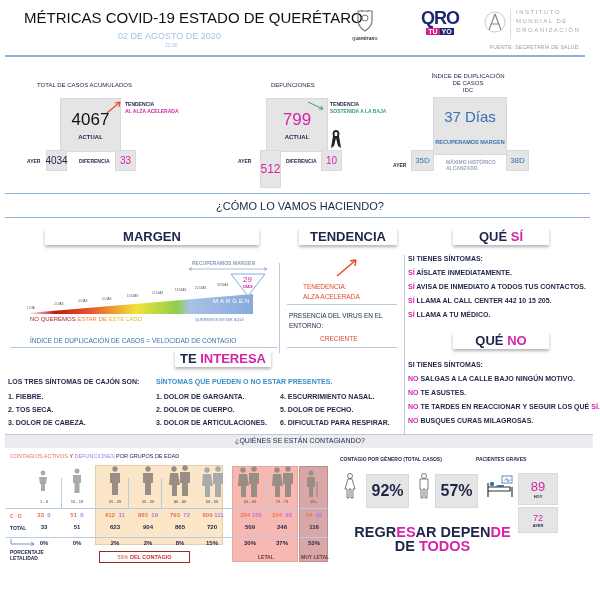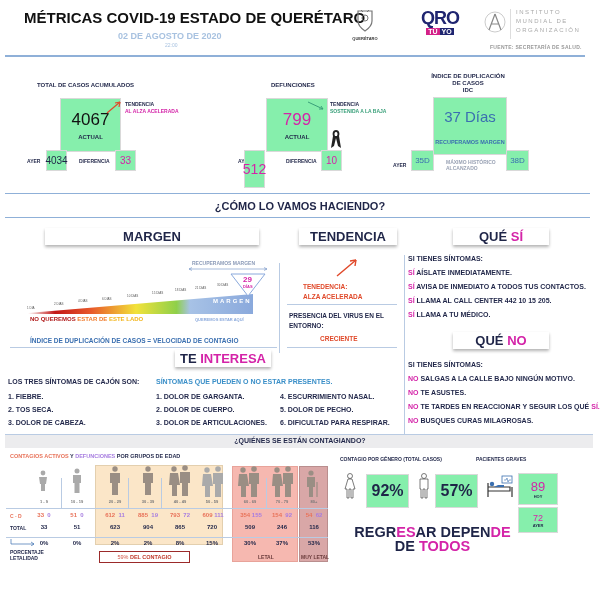--- a/index.html
+++ b/index.html
@@ -1,29 +1,29 @@
 <!DOCTYPE html>
 <html><head>
 <meta charset="utf-8">
 <style>
 *{box-sizing:border-box;margin:0;padding:0}
 body{width:600px;height:593px;background:#fff;font-family:"Liberation Sans",sans-serif;color:#1f2548;position:relative;overflow:hidden}
 .abs{position:absolute}
-.b{font-weight:bold}
+.b{font-weight:normal}
 .pink{color:#d424a8}
 .blue{color:#3a6fb0}
 .red{color:#e0492a}
 .orange{color:#f07a2a}
 .yellow{color:#f2b51c}
 .green{color:#3aa07a}
 .grey{color:#9aa3b5}
 .hline{position:absolute;height:2px;background:#8fb0d8}
 .thin{position:absolute;height:1px;background:#b9cbe3}
 .vthin{position:absolute;width:1px;background:#b9cbe3}
-.box{position:absolute;border:1px solid #d9d9d9;background:#86efac;display:flex;align-items:center;justify-content:center}
+.box{position:absolute;border:1px solid #d9d9d9;background:#e5e5e5;display:flex;align-items:center;justify-content:center}
 .small{font-size:6px;font-weight:bold}
 .tiny{font-size:5px;font-weight:bold}
 .card{position:absolute;background:#fff;box-shadow:0 2px 3px rgba(0,0,0,.3);display:flex;align-items:center;justify-content:center;font-weight:bold;font-size:13px;color:#1f2548}
 .li{font-size:7px;font-weight:bold;color:#1f2548;position:absolute;white-space:nowrap}
 .age{position:absolute;text-align:center;font-size:6px;font-weight:bold}
 .person{fill:#9a8e84}
 </style>
 </head>
 <body>
 
@@ -89,21 +89,21 @@
 <svg class="abs" style="left:307px;top:101px" width="18" height="10" viewBox="0 0 18 10">
     <path d="M1 1L16 8" stroke="#3aa07a" stroke-width="1"></path>
     <path d="M16 8l-4 0M16 8l-2-3" stroke="#3aa07a" stroke-width="1"></path>
   </svg>
 <div class="abs tiny" style="left:330px;top:101px">TENDENCIA</div>
 <div class="abs tiny green" style="left:330px;top:108px">SOSTENIDA A LA BAJA</div>
 <svg class="abs" style="left:330px;top:129px" width="12" height="20" viewBox="0 0 12 20">
     <path d="M6 1c-3 0-4 3-3 6l-2 12 3-2 2-8 2 8 3 2-2-12c1-3 0-6-3-6zM6 3c1.5 0 2 2 1 4H5c-1-2-.5-4 1-4z" fill="#222"></path>
   </svg>
 <div class="abs tiny" style="left:238px;top:158px">AYER</div>
-<div class="box pink" style="left:244px;top:150px;width:21px;height:38px;font-size:14px">
+<div class="box pink" style="left:260px;top:150px;width:21px;height:38px;font-size:12px">
     <span>512</span>
   </div>
 <div class="abs tiny" style="left:286px;top:158px">DIFERENCIA</div>
 <div class="box pink" style="left:321px;top:150px;width:21px;height:21px;font-size:10px">
     <span>10</span>
   </div>
 
 <div class="abs b" style="left:423px;top:73px;width:90px;text-align:center;font-size:6px;line-height:7px">
   <div>ÍNDICE DE DUPLICACIÓN</div>
   <div>DE CASOS</div>

